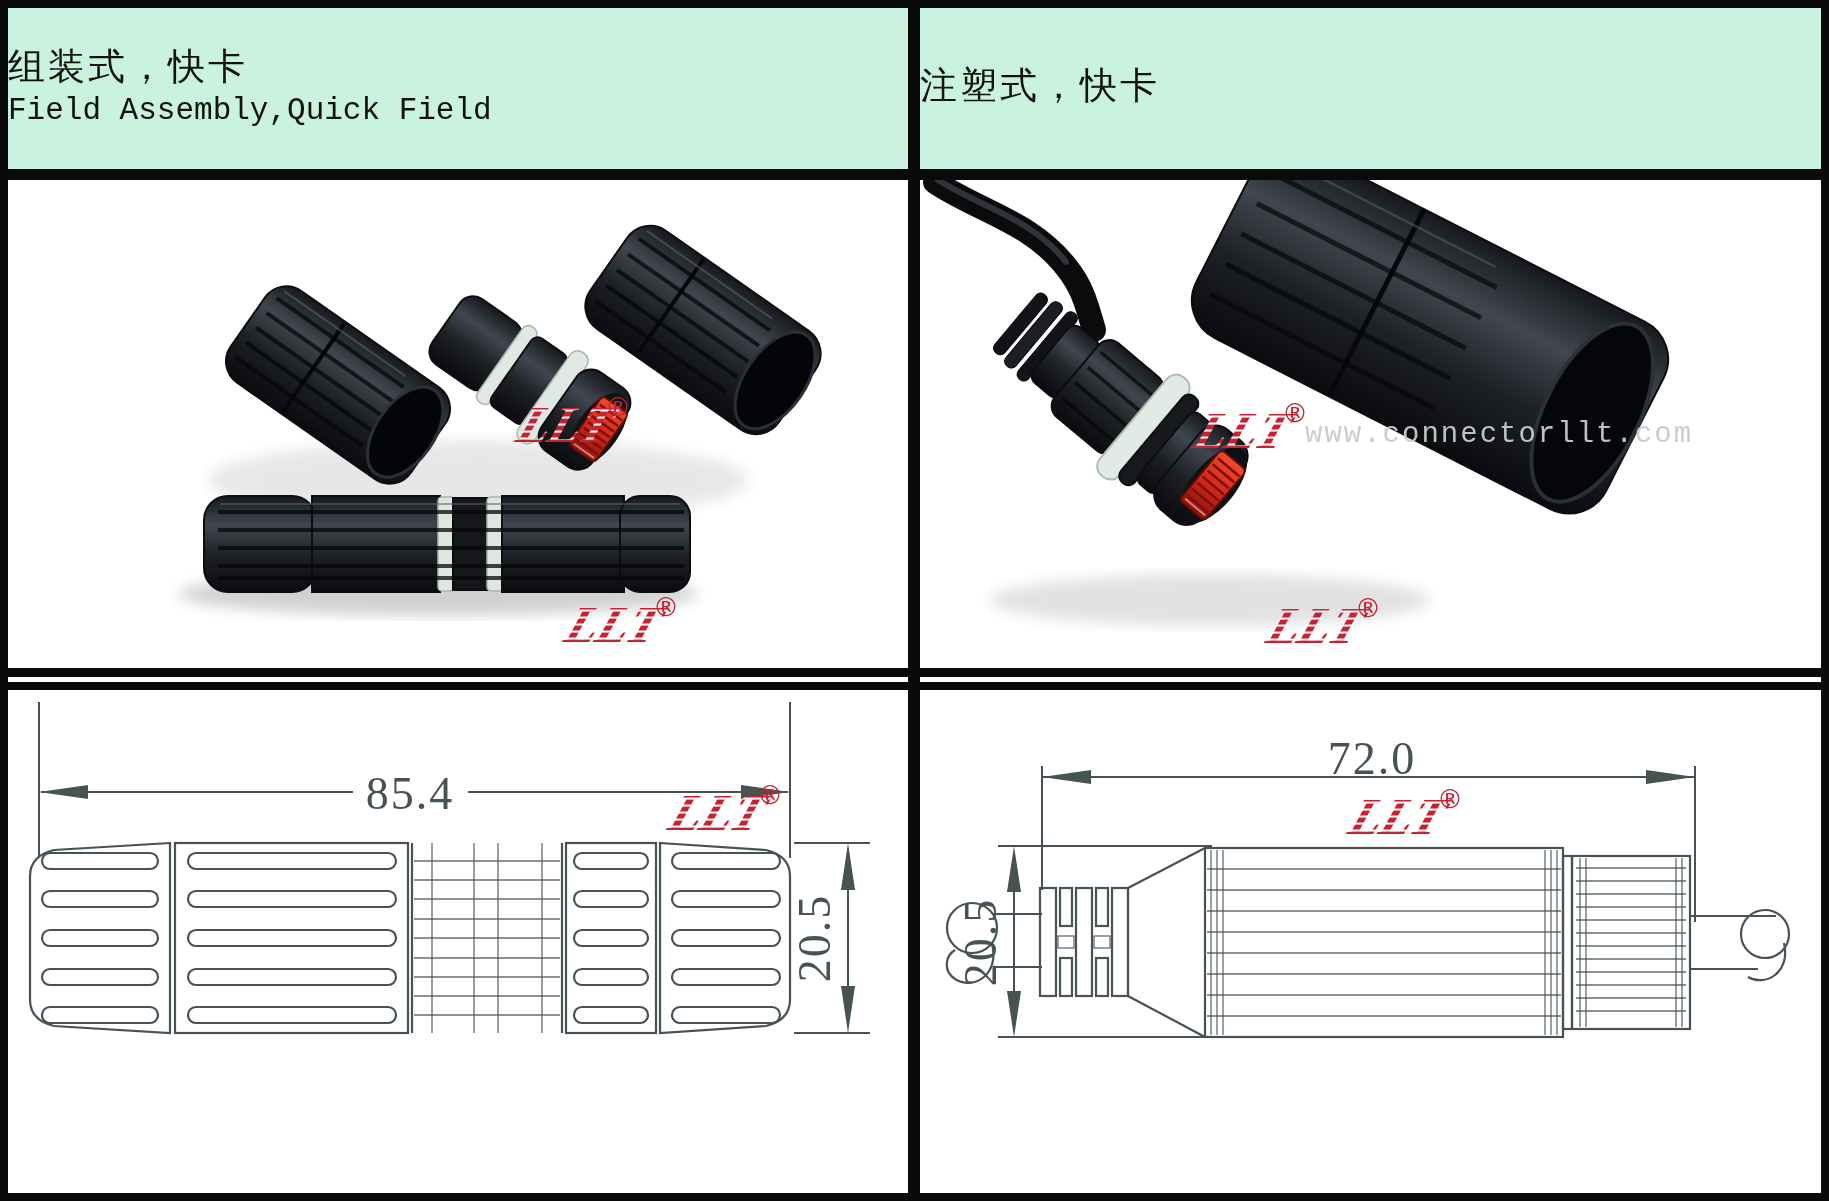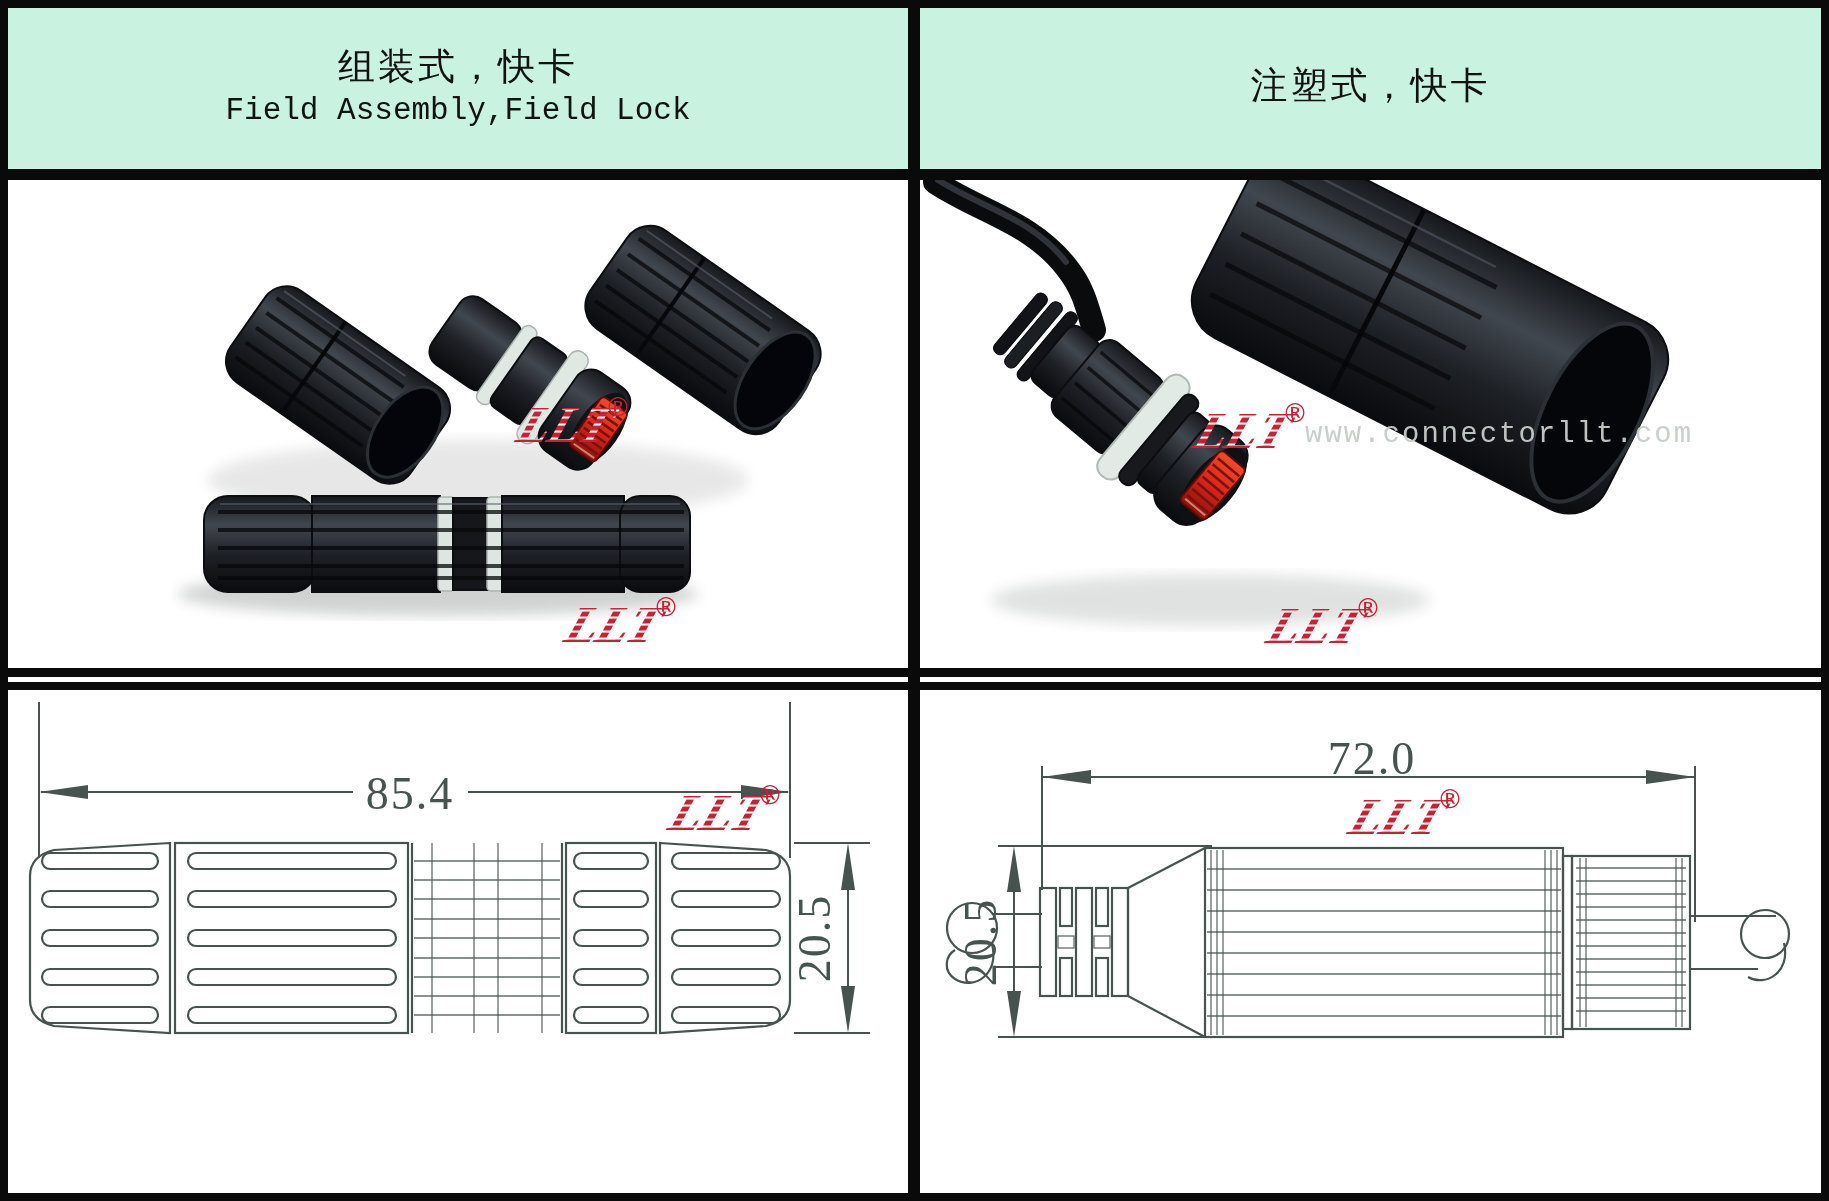--- a/index.html
+++ b/index.html
@@ -4,21 +4,21 @@
 <style>
   html,body{margin:0;padding:0;background:#e8e8e8;}
   #root{
     position:relative;width:1829px;height:1201px;background:#ffffff;
     font-family:"Liberation Sans",sans-serif;overflow:hidden;
   }
   .abs{position:absolute;}
   .frame{background:var(--frame_black,#0a0a0a);}
   .header-band{
     background:var(--header_bg,#c9f2e1);
-    display:flex;flex-direction:column;align-items:center;justify-content:center;
+    display:flex;flex-direction:column;justify-content:center;
     gap:6px;
   }
   .h-cn{
     font-family:"Liberation Mono","DejaVu Sans Mono",monospace;
     font-size:37px;color:#101310;letter-spacing:3px;line-height:1.05;
   }
   .h-en{
     font-family:"Liberation Mono","DejaVu Sans Mono",monospace;
     font-size:31px;color:#101310;letter-spacing:0px;line-height:1.05;
   }
@@ -44,21 +44,21 @@
     fill:var(--logo_red,#c52233);font-style:normal;font-weight:normal;
   }
 </style>
 </head>
 <body>
 
 <div id="root">
 
   <div class="abs header-band" style="left:8px;top:8px;width:900px;height:161px;">
     <div class="h-cn">组装式，快卡</div>
-    <div class="h-en">Field Assembly,Field Lock</div>
+    <div class="h-en">Field Assembly,Quick Field</div>
   </div>
   <div class="abs header-band" style="left:920px;top:8px;width:901px;height:161px;">
     <div class="h-cn">注塑式，快卡</div>
   </div>
 
   <svg class="abs" style="left:8px;top:180px;" width="900" height="489" viewBox="0 0 900 489">
     <defs>
       <linearGradient id="gdark" x1="0" y1="0" x2="0" y2="1">
         <stop offset="0" stop-color="#16181c"></stop>
         <stop offset="0.3" stop-color="#41474f"></stop>

